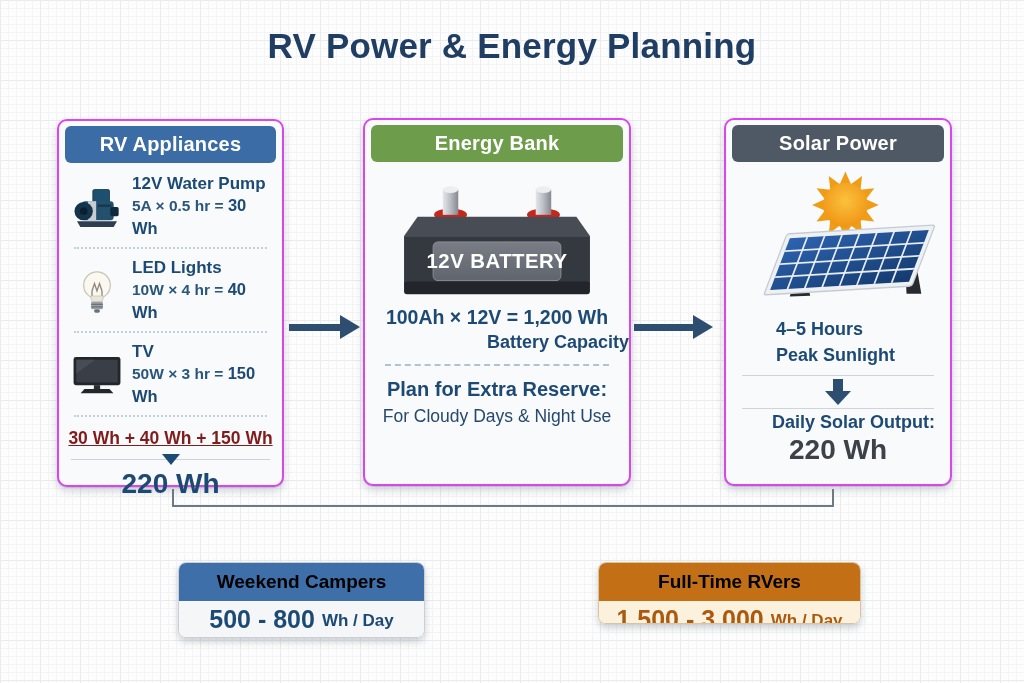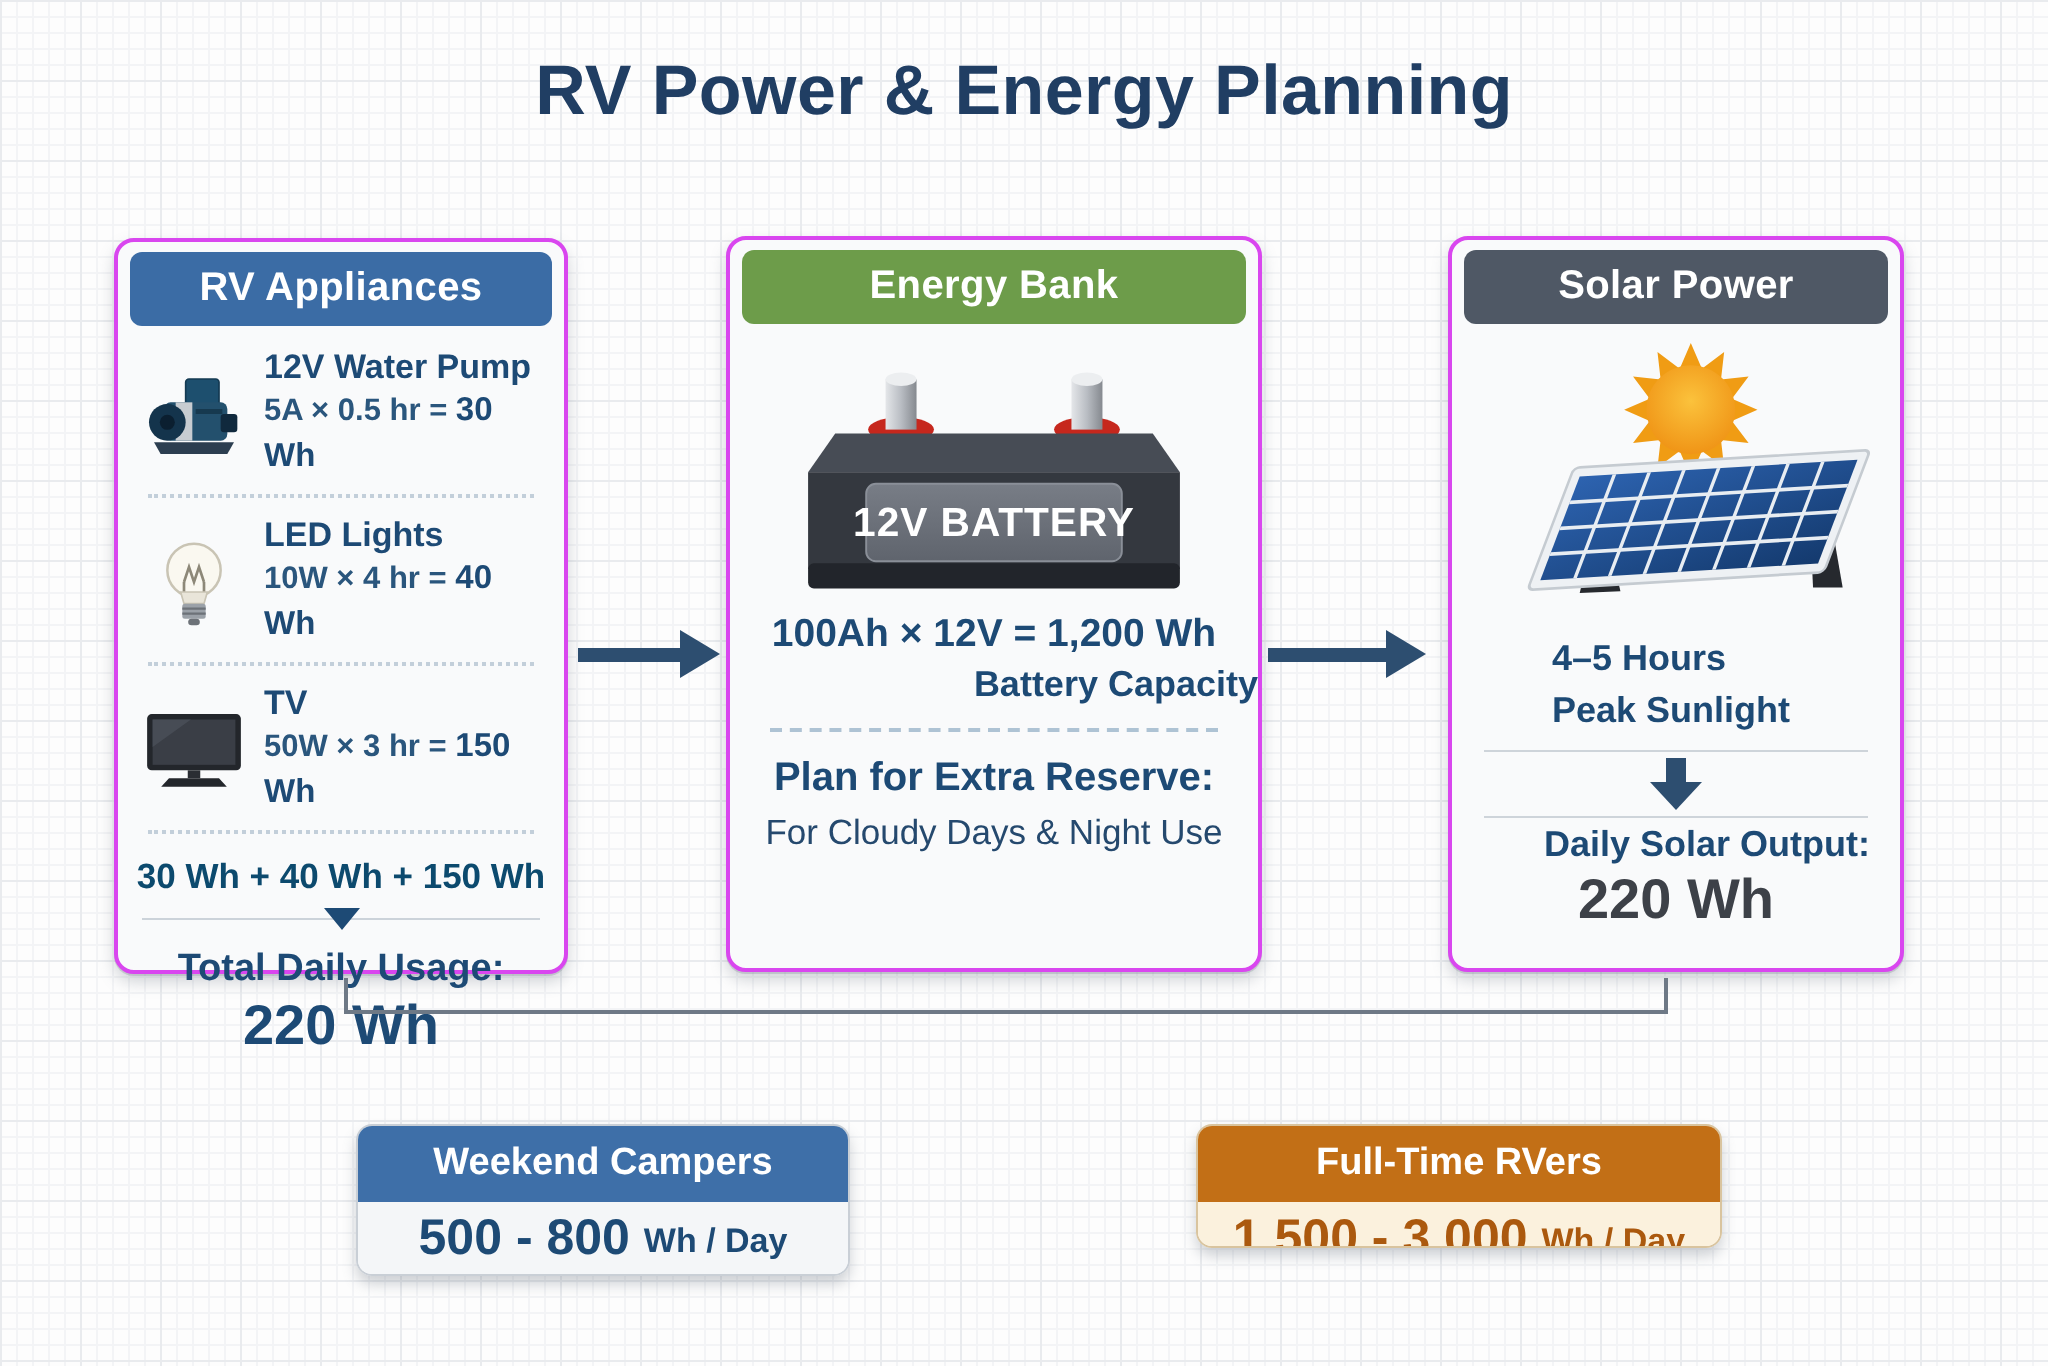--- a/index.html
+++ b/index.html
@@ -44,21 +44,21 @@
   #card-solar      { left:724px; top:118px; width:228px; height:368px; }
 
   
   .items { padding:2px 13px 0; }
   .item { display:flex; align-items:center; gap:10px; padding:8px 0 7px; }
   .item-icon { width:50px; flex:none; display:flex; justify-content:center; }
   .item-label   { font-size:17px; font-weight:800; color:#1d4a75; line-height:1.25; }
   .item-formula { font-size:15.5px; font-weight:600; color:#2a567d; line-height:1.35; }
   .item-formula b { font-size:16.5px; font-weight:800; color:#1d4a75; }
   .dotted-sep { border-top:2px dotted #c3cfda; margin:0 2px; }
-  .sum-line { text-align:center; font-size:17.5px; font-weight:800; color:#0c4a6e; margin-top:11px; }
+  .sum-line { text-align:center; font-size:17.5px; font-weight:800; color:#7f1d1d; margin-top:11px;text-decoration:underline; }
   .mini-arrow-row { position:relative; height:15px; margin:3px 12px 0; }
   .mini-arrow-row .hline { position:absolute; left:0; right:0; top:7px; border-top:1px solid #ccd3da; }
   .mini-arrow { position:absolute; left:50%; top:2px; margin-left:-9px;
     width:0; height:0; border-left:9px solid transparent; border-right:9px solid transparent;
     border-top:11px solid #1d4a75; }
   .total-label { text-align:center; font-size:19px; font-weight:800; margin-top:7px; }
   .total-value { text-align:center; font-size:28px; font-weight:800; margin-top:1px; }
 
   
   .battery-art { display:block; margin:16px auto 2px; }
@@ -89,21 +89,21 @@
   #bracket-right { left:832px; top:489px; width:2px; height:18px; }
   #bracket-horiz { left:172px; top:505px; width:662px; height:2px; }
 
   
   .footer-box {
     position:absolute; border-radius:8px; overflow:hidden;
     box-shadow:0 4px 7px rgba(95,105,120,.3);
   }
   #box-weekend  { left:178px; top:562px; width:247px; height:76px; border:1px solid #c9cfd6; }
   #box-fulltime { left:598px; top:562px; width:263px; height:62px; border:1px solid #d9c49e; }
-  .footer-header { height:38px; line-height:38px; text-align:center; color:#ffffff;
+  .footer-header { height:38px; line-height:38px; text-align:center; color:#000000;
     font-size:19px; font-weight:800; }
   #box-weekend  .footer-header { background:#3e6fa8; }
   #box-fulltime .footer-header { background:#c26f16; }
   .footer-body { height:37px; display:flex; align-items:center; justify-content:center; gap:7px; }
   #box-weekend  .footer-body { background:#f4f6f8; color:#1d4a75; }
   #box-fulltime .footer-body { background:#fbf1dd; color:#ab590e; }
   .footer-value { font-size:25px; font-weight:800; }
   .footer-unit  { font-size:17px; font-weight:600; padding-top:3px; }
 </style>
 </head>
@@ -170,21 +170,20 @@
       </span>
     </div>
     <div class="dotted-sep"></div>
   </div>
 
   <div class="sum-line">30 Wh + 40 Wh + 150 Wh</div>
   <div class="mini-arrow-row">
     <div class="hline"></div>
     <div class="mini-arrow"></div>
   </div>
-  <div class="total-label">Total Daily Usage:</div>
   <div class="total-value">220 Wh</div>
 </div>
 
 <div class="card" id="card-battery">
   <div class="card-header hdr-battery">Energy Bank</div>
 
   <svg class="battery-art" width="214" height="122" viewBox="0 0 220 126">
     <defs>
       <linearGradient id="term" x1="0" y1="0" x2="1" y2="0">
         <stop offset="0" stop-color="#e4e6e9"></stop>

